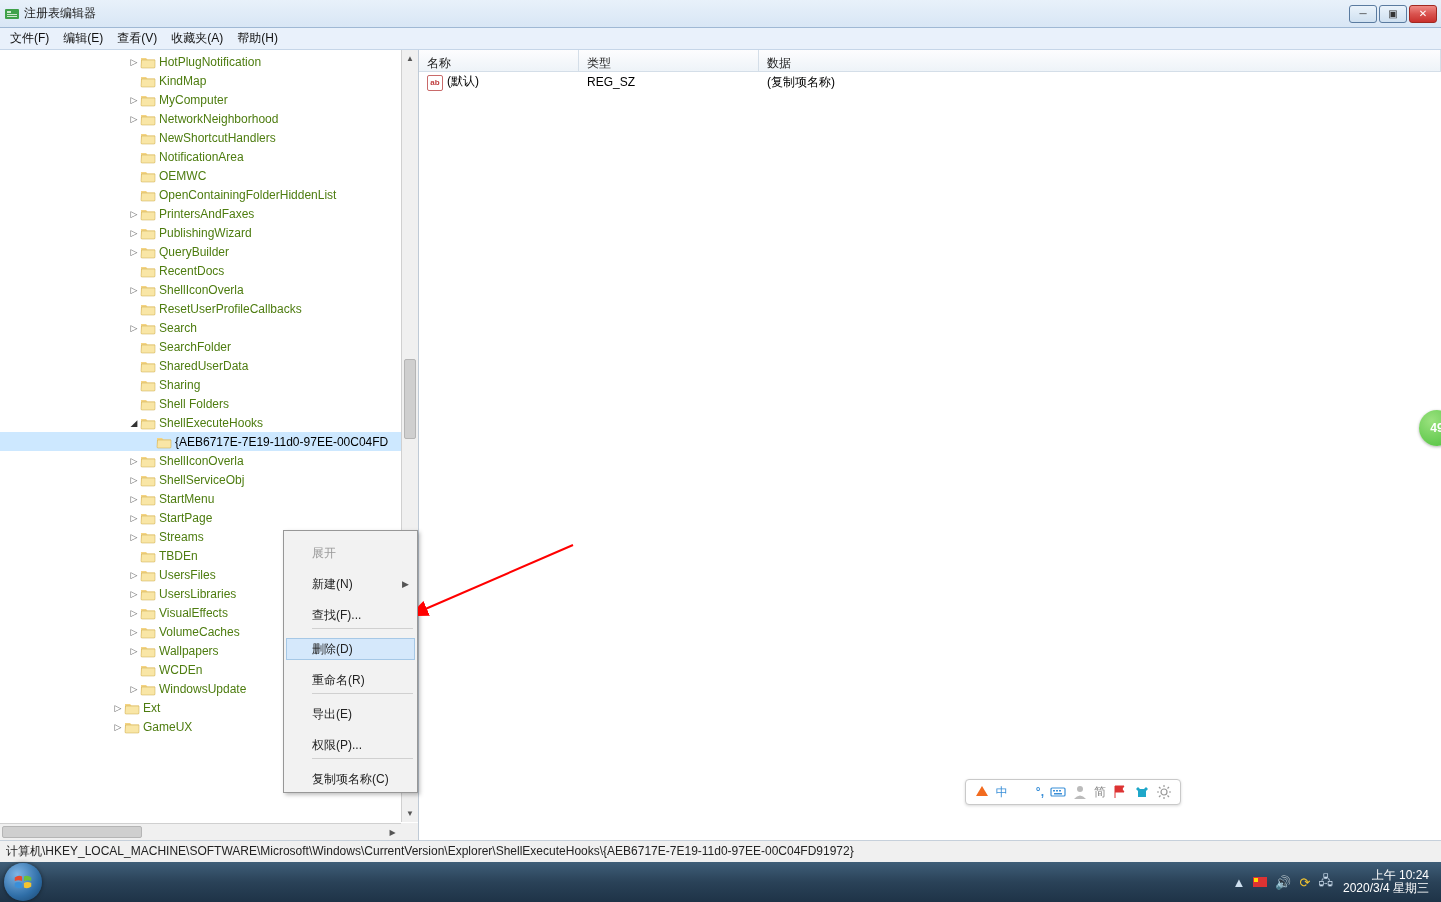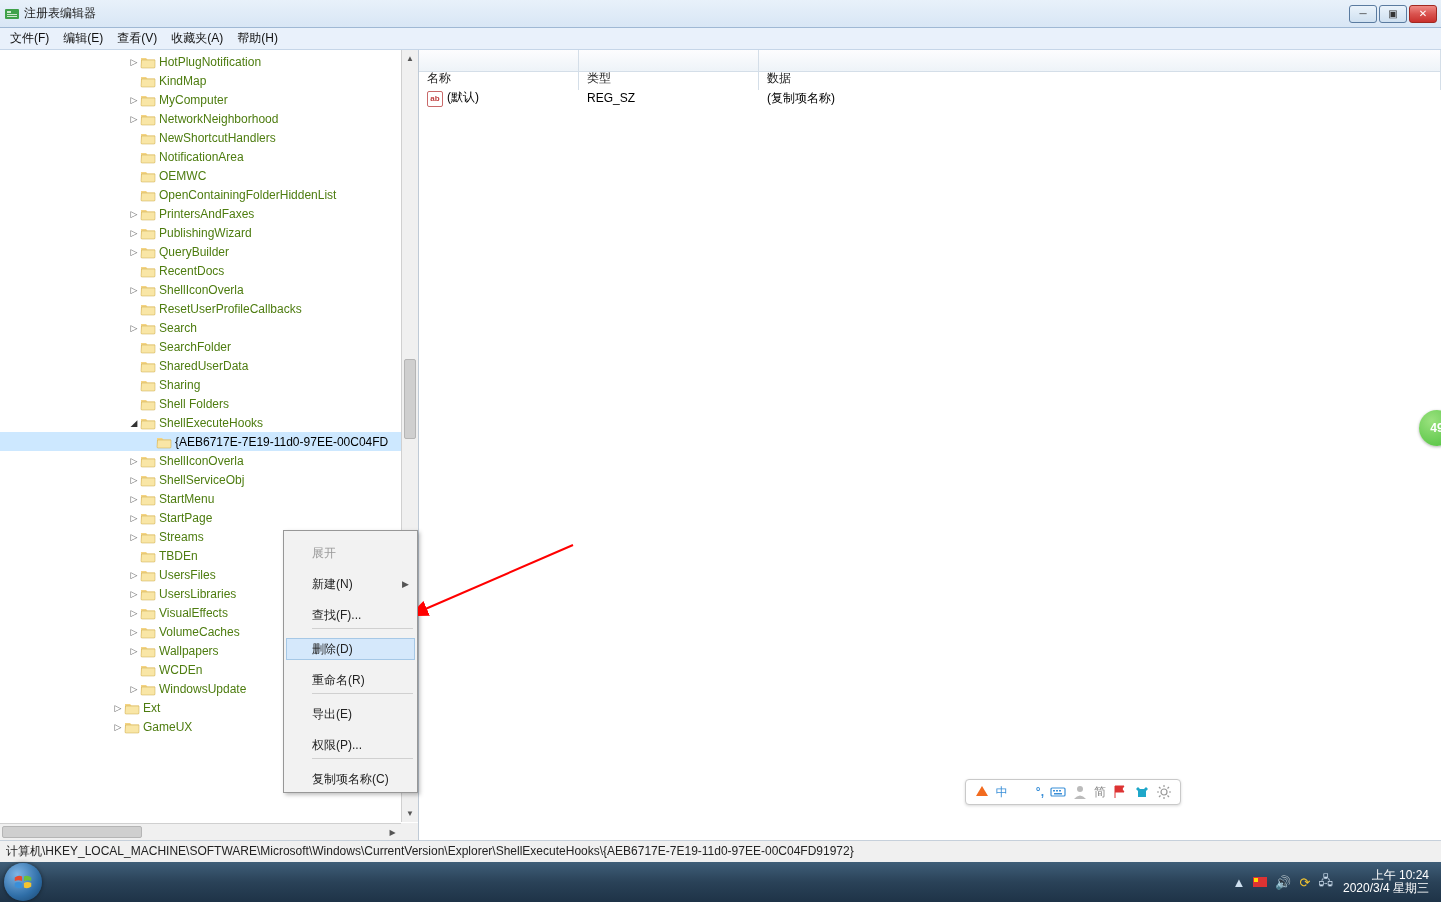--- a/index.html
+++ b/index.html
@@ -43,22 +43,22 @@
   .tree-row.selected .label { color:#000; }
   .indent { display:inline-block; }
 
   
   .folder-icon svg path.back { fill:#f4d484; }
   .folder-icon svg path.front { fill:#f9e6a6; stroke:#caa84a; stroke-width:.5; }
 
   
   .list-pane { flex:1; display:flex; flex-direction:column; background:#fff; }
   .list-header { display:flex; height:22px; border-bottom:1px solid #d4dee8; background:linear-gradient(to bottom,#fdfdfe,#eef3f8); }
-  .list-header .col { padding:20px 8px; border-right:1px solid #d4dee8; color:#222; cursor:pointer; }
-  .list-body { flex:1; overflow:auto;margin-top:16px; }
+  .list-header .col { padding:5px 8px; border-right:1px solid #d4dee8; color:#222; cursor:pointer; }
+  .list-body { flex:1; overflow:auto; }
   .list-row { display:flex; height:20px; align-items:center; }
   .list-row .cell { padding:0 8px; }
   .string-icon { width:16px; height:16px; display:inline-flex; align-items:center; justify-content:center; border:1px solid #c96a6a; background:#fff; color:#c04040; font-size:8px; font-weight:bold; margin-right:4px; border-radius:2px; }
 
   
   .context-menu { position:absolute; left:283px; top:480px; width:135px; background:#f2f2f2; border:1px solid #979797; box-shadow:2px 2px 4px rgba(0,0,0,0.25); padding:2px; z-index:50; }
   .context-menu .cm-item { height:22px; display:flex; align-items:center; padding:0 20px 0 26px; color:#222; cursor:pointer; position:relative;margin-top:9px; }
   .context-menu .cm-item.disabled { color:#9a9a9a; cursor:default; }
   .context-menu .cm-item.hover { background:#d5e8fb; border:1px solid #a6c8e6; padding:0 19px 0 25px; }
   .context-menu .cm-sep { height:1px; background:#d0d0d0; margin:2px 2px 2px 26px; }

